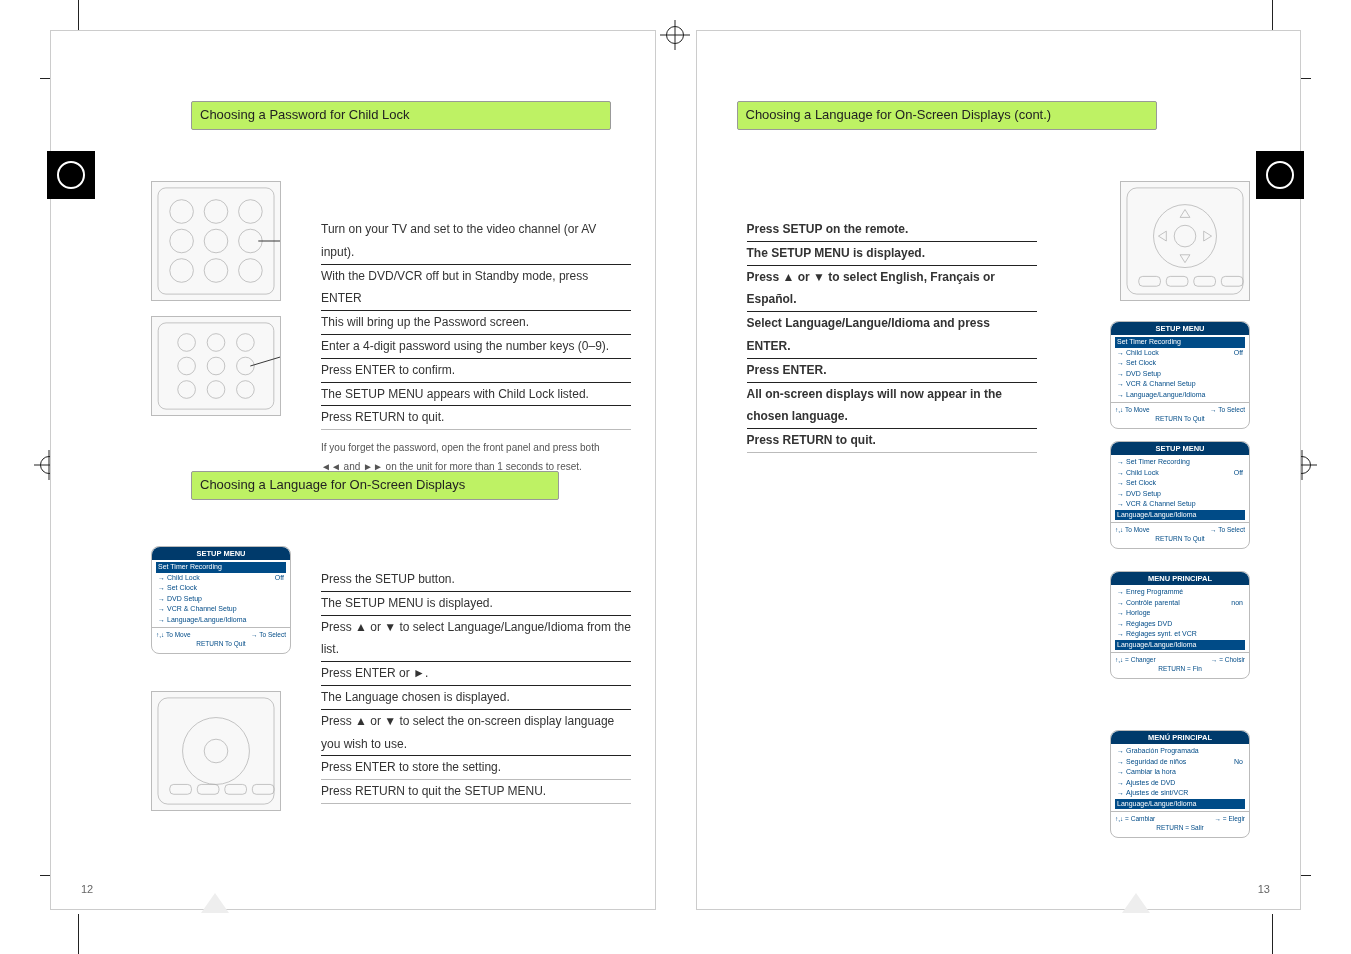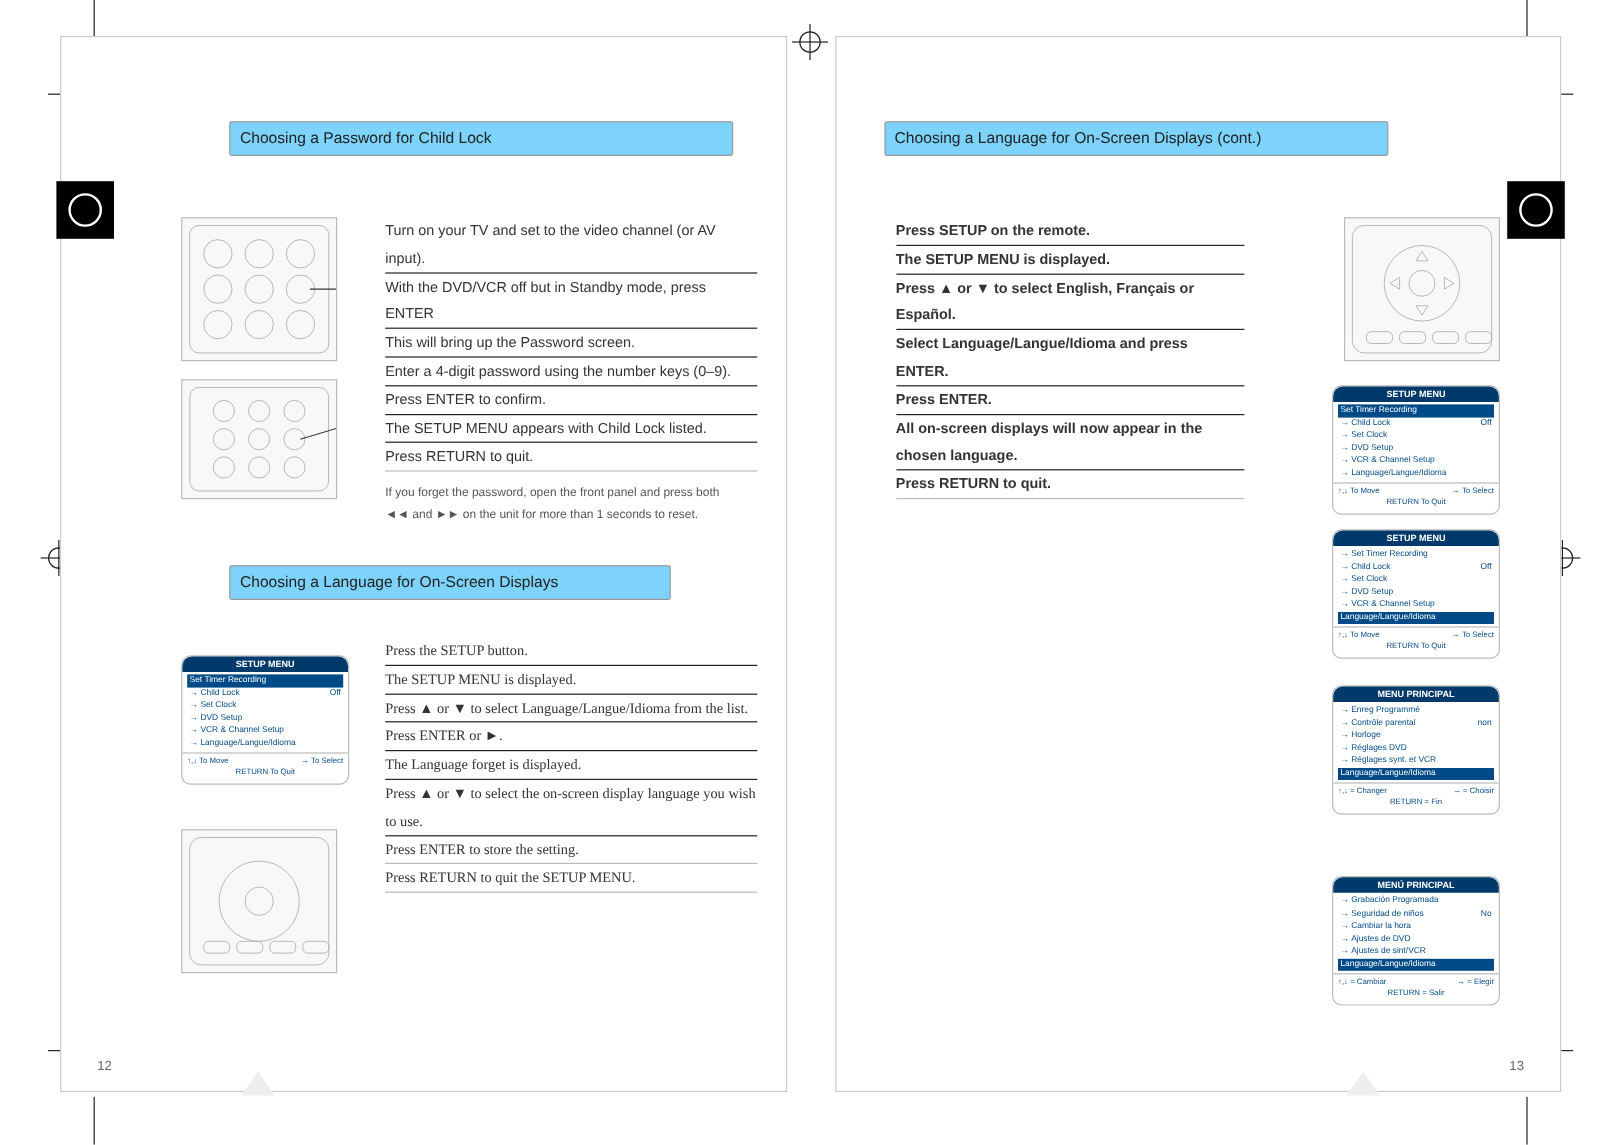--- a/index.html
+++ b/index.html
@@ -21,34 +21,34 @@
   .page { flex:1; border:1px solid #ccc; background:#fff; position:relative; }
   .page + .page { margin-left:40px; }
 
   
   .punchbox { position:absolute; width:48px; height:48px; background:#000; }
   .punchbox .hole { position:absolute; width:28px; height:28px; border:2px solid #fff; border-radius:50%; left:50%; top:50%; transform:translate(-50%,-50%); }
   .punchbox.left  { left:-4px; top:120px; }
   .punchbox.right { right:-4px; top:120px; }
 
   
-  .titlebox { position:absolute; border:1px solid #999; border-radius:2px; padding:5px 8px; font-size:13px; line-height:1.3; background:#7dd3fc; }
+  .titlebox { position:absolute; border:1px solid #999; border-radius:2px; padding:5px 8px; font-size:13px; line-height:1.3; background:#bef264; }
 
   
   .pagenum { position:absolute; bottom:14px; font-size:11px; color:#666; }
 
   
   .illus { position:absolute; border:1px solid #bbb; background:#f8f8f8; }
   .illus svg { width:100%; height:100%; }
   .remote-line { stroke:#aaa; stroke-width:0.7; fill:none; }
   .remote-dot  { fill:none; stroke:#aaa; stroke-width:0.7; }
   .pointer { stroke:#333; stroke-width:1; fill:#333; }
 
   
-  .step-text { position:absolute; font-size:12px; line-height:1.9; color:#333; }
+  .step-text { position:absolute; font-size:12px; line-height:1.9; color:#333;margin-top:37px; }
   .ruled { border-bottom:1px solid #222; }
   .light { border-bottom:1px solid #bbb; }
   .note  { font-size:10px; color:#555; margin-top:8px; max-width:300px; }
 
   
   .osd { position:absolute; width:140px; font-size:7px; line-height:1.5; border:1px solid #bbb; border-radius:8px; padding:4px; background:#fff; }
   .osd .hdr { background:#003a6b; color:#fff; text-align:center; font-weight:bold; font-size:7.5px; padding:1px 0; margin:-4px -4px 2px; border-top-left-radius:8px; border-top-right-radius:8px; }
   .osd ul { list-style:none; padding:0 2px; }
   .osd li { color:#004b87; white-space:nowrap; }
   .osd li.sel { background:#004b87; color:#fff; padding:0 2px; margin:0 -2px; }
@@ -159,26 +159,26 @@
         <rect x="6" y="6" width="118" height="108" rx="10" class="remote-line"></rect>
         <circle cx="65" cy="60" r="34" class="remote-dot"></circle>
         <circle cx="65" cy="60" r="12" class="remote-dot"></circle>
         <rect x="18" y="94" width="22" height="10" rx="4" class="remote-line"></rect>
         <rect x="46" y="94" width="22" height="10" rx="4" class="remote-line"></rect>
         <rect x="74" y="94" width="22" height="10" rx="4" class="remote-line"></rect>
         <rect x="102" y="94" width="22" height="10" rx="4" class="remote-line"></rect>
       </svg>
     </div>
 
-    <div class="step-text" style="left:270px; top:500px; width:310px;font-family:Liberation Serif, serif;">
+    <div class="step-text" style="left:270px; top:500px; width:310px;">
       <div class="ruled">Press the SETUP button.</div>
       <div class="ruled">The SETUP MENU is displayed.</div>
       <div class="ruled">Press ▲ or ▼ to select Language/Langue/Idioma from the list.</div>
       <div class="ruled">Press ENTER or ►.</div>
-      <div class="ruled">The Language forget is displayed.</div>
+      <div class="ruled">The Language chosen is displayed.</div>
       <div class="ruled">Press ▲ or ▼ to select the on-screen display language you wish to use.</div>
       <div class="light">Press ENTER to store the setting.</div>
       <div class="light">Press RETURN to quit the SETUP MENU.</div>
     </div>
 
     <span class="pagenum" style="left:30px;margin-top:36px;">12</span>
     <div class="tri" style="left:150px;"></div>
   </div>
 
   <div class="page">

